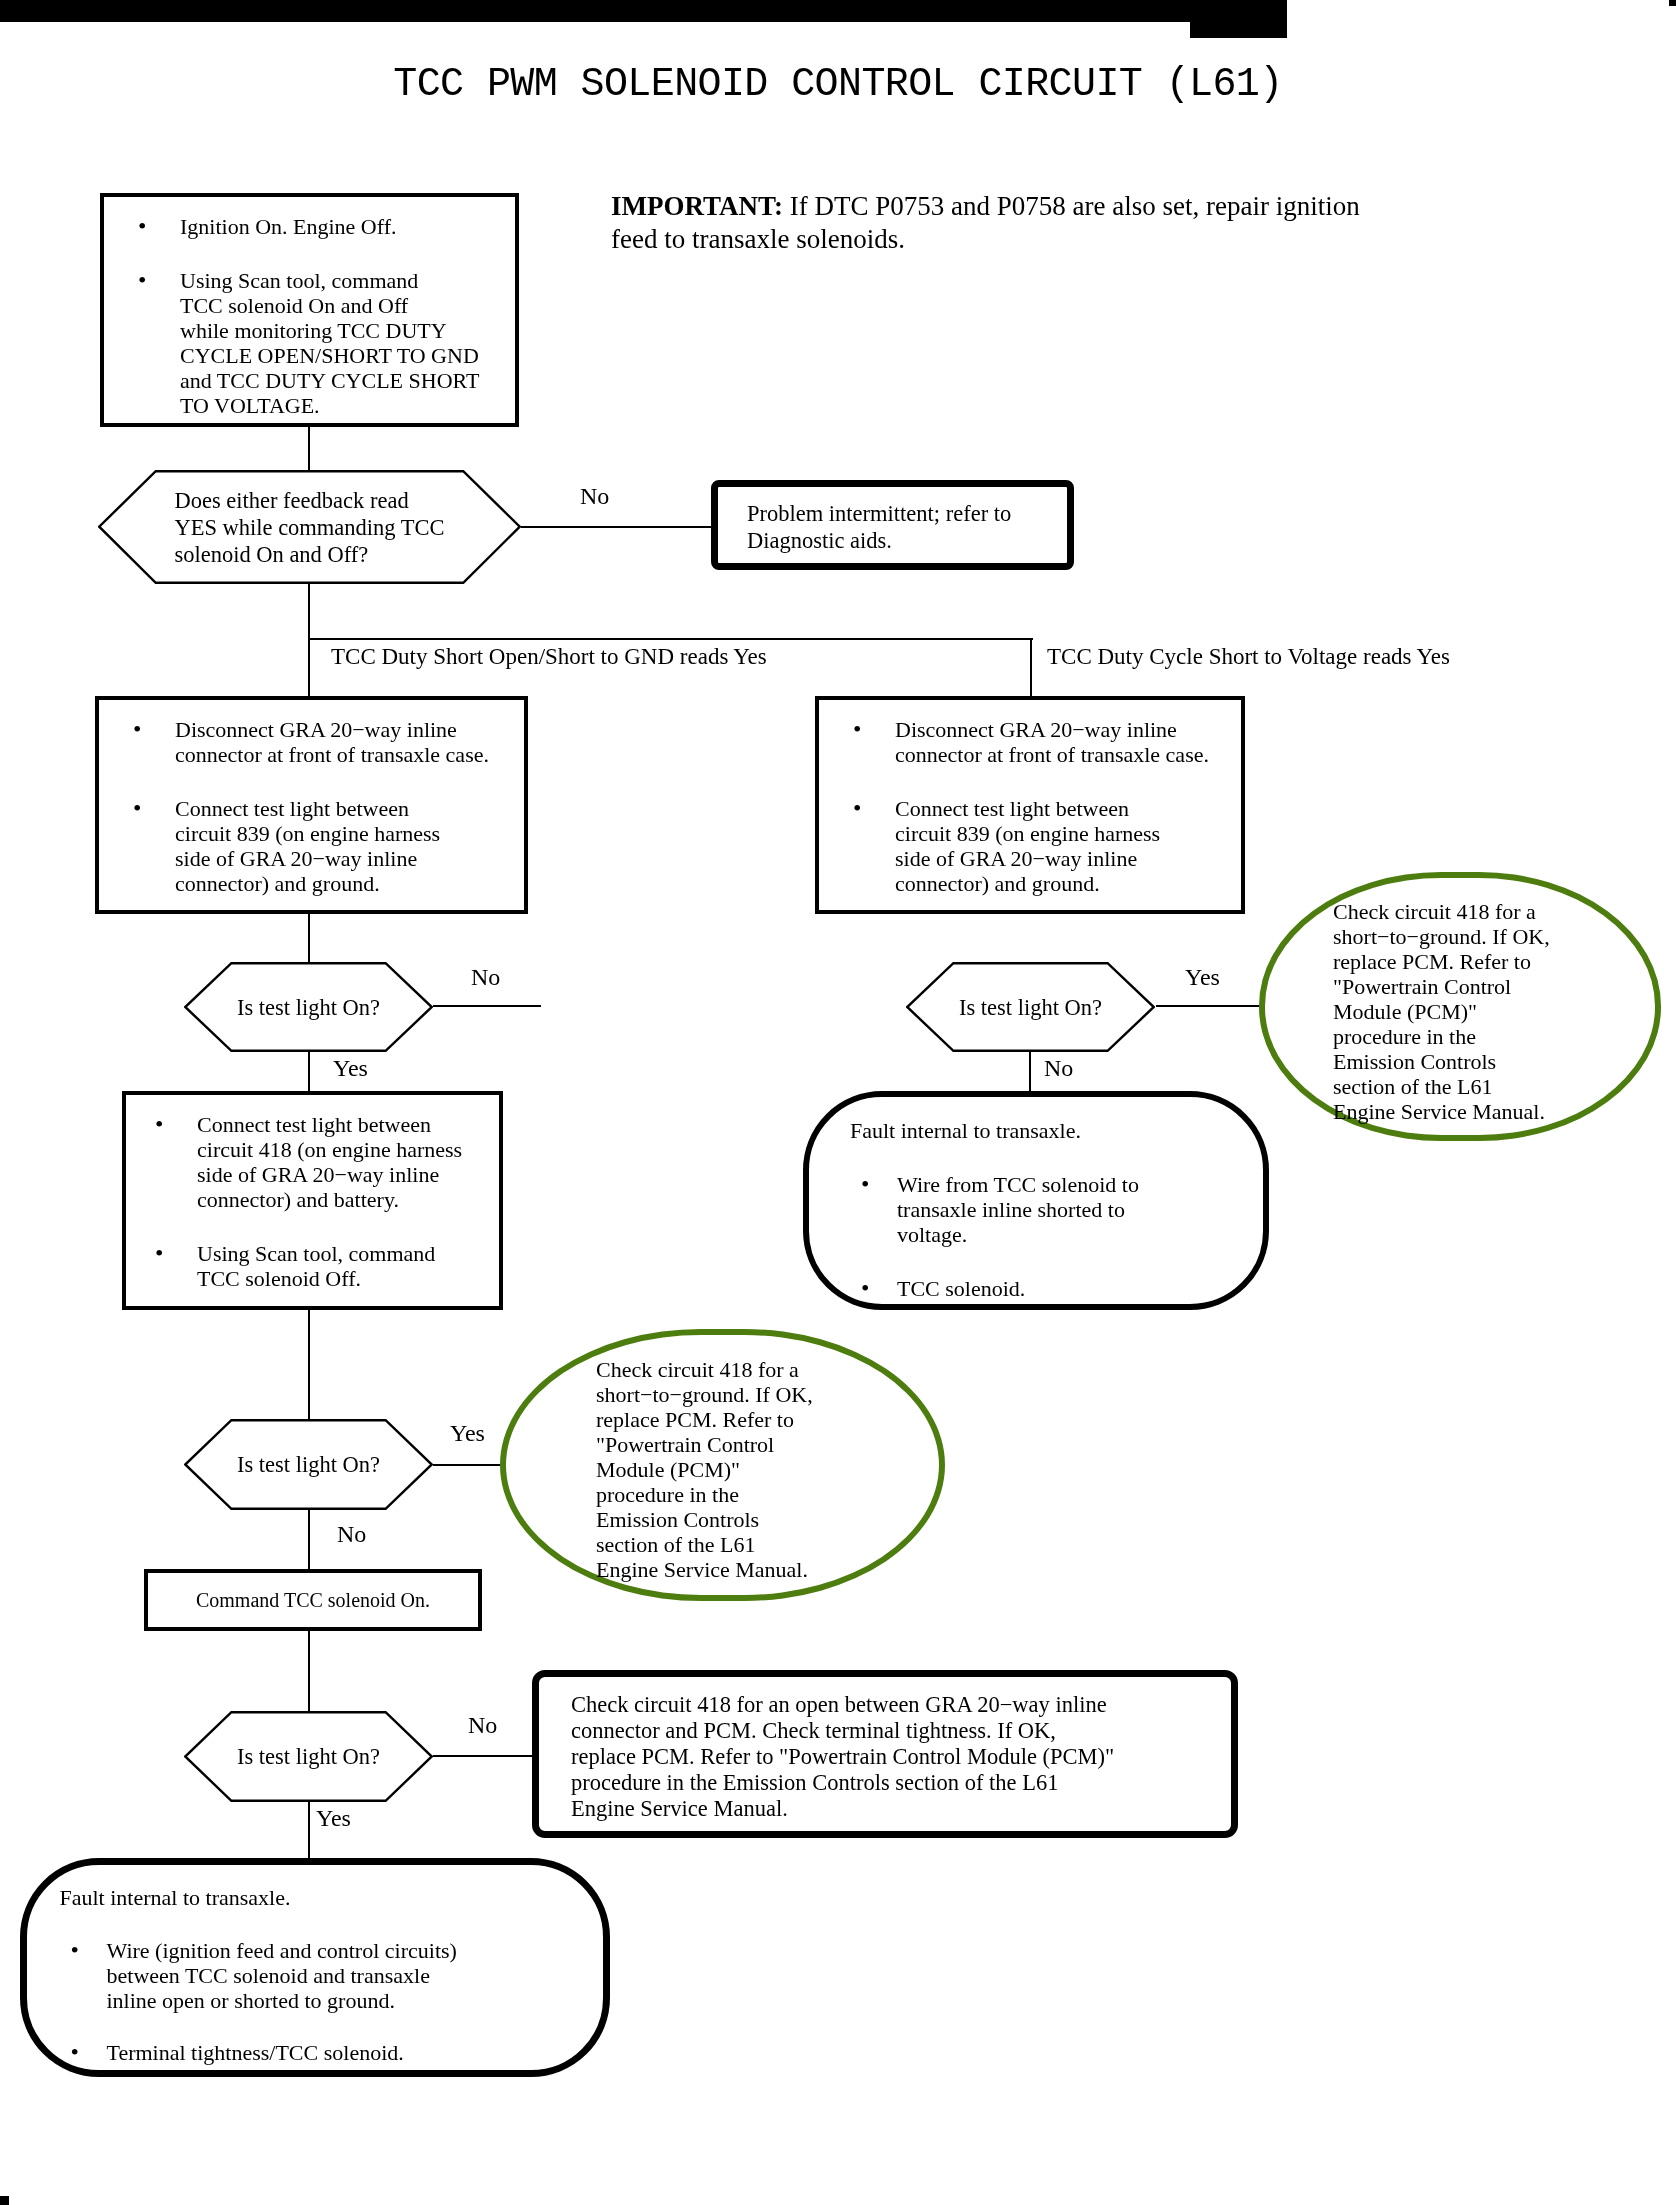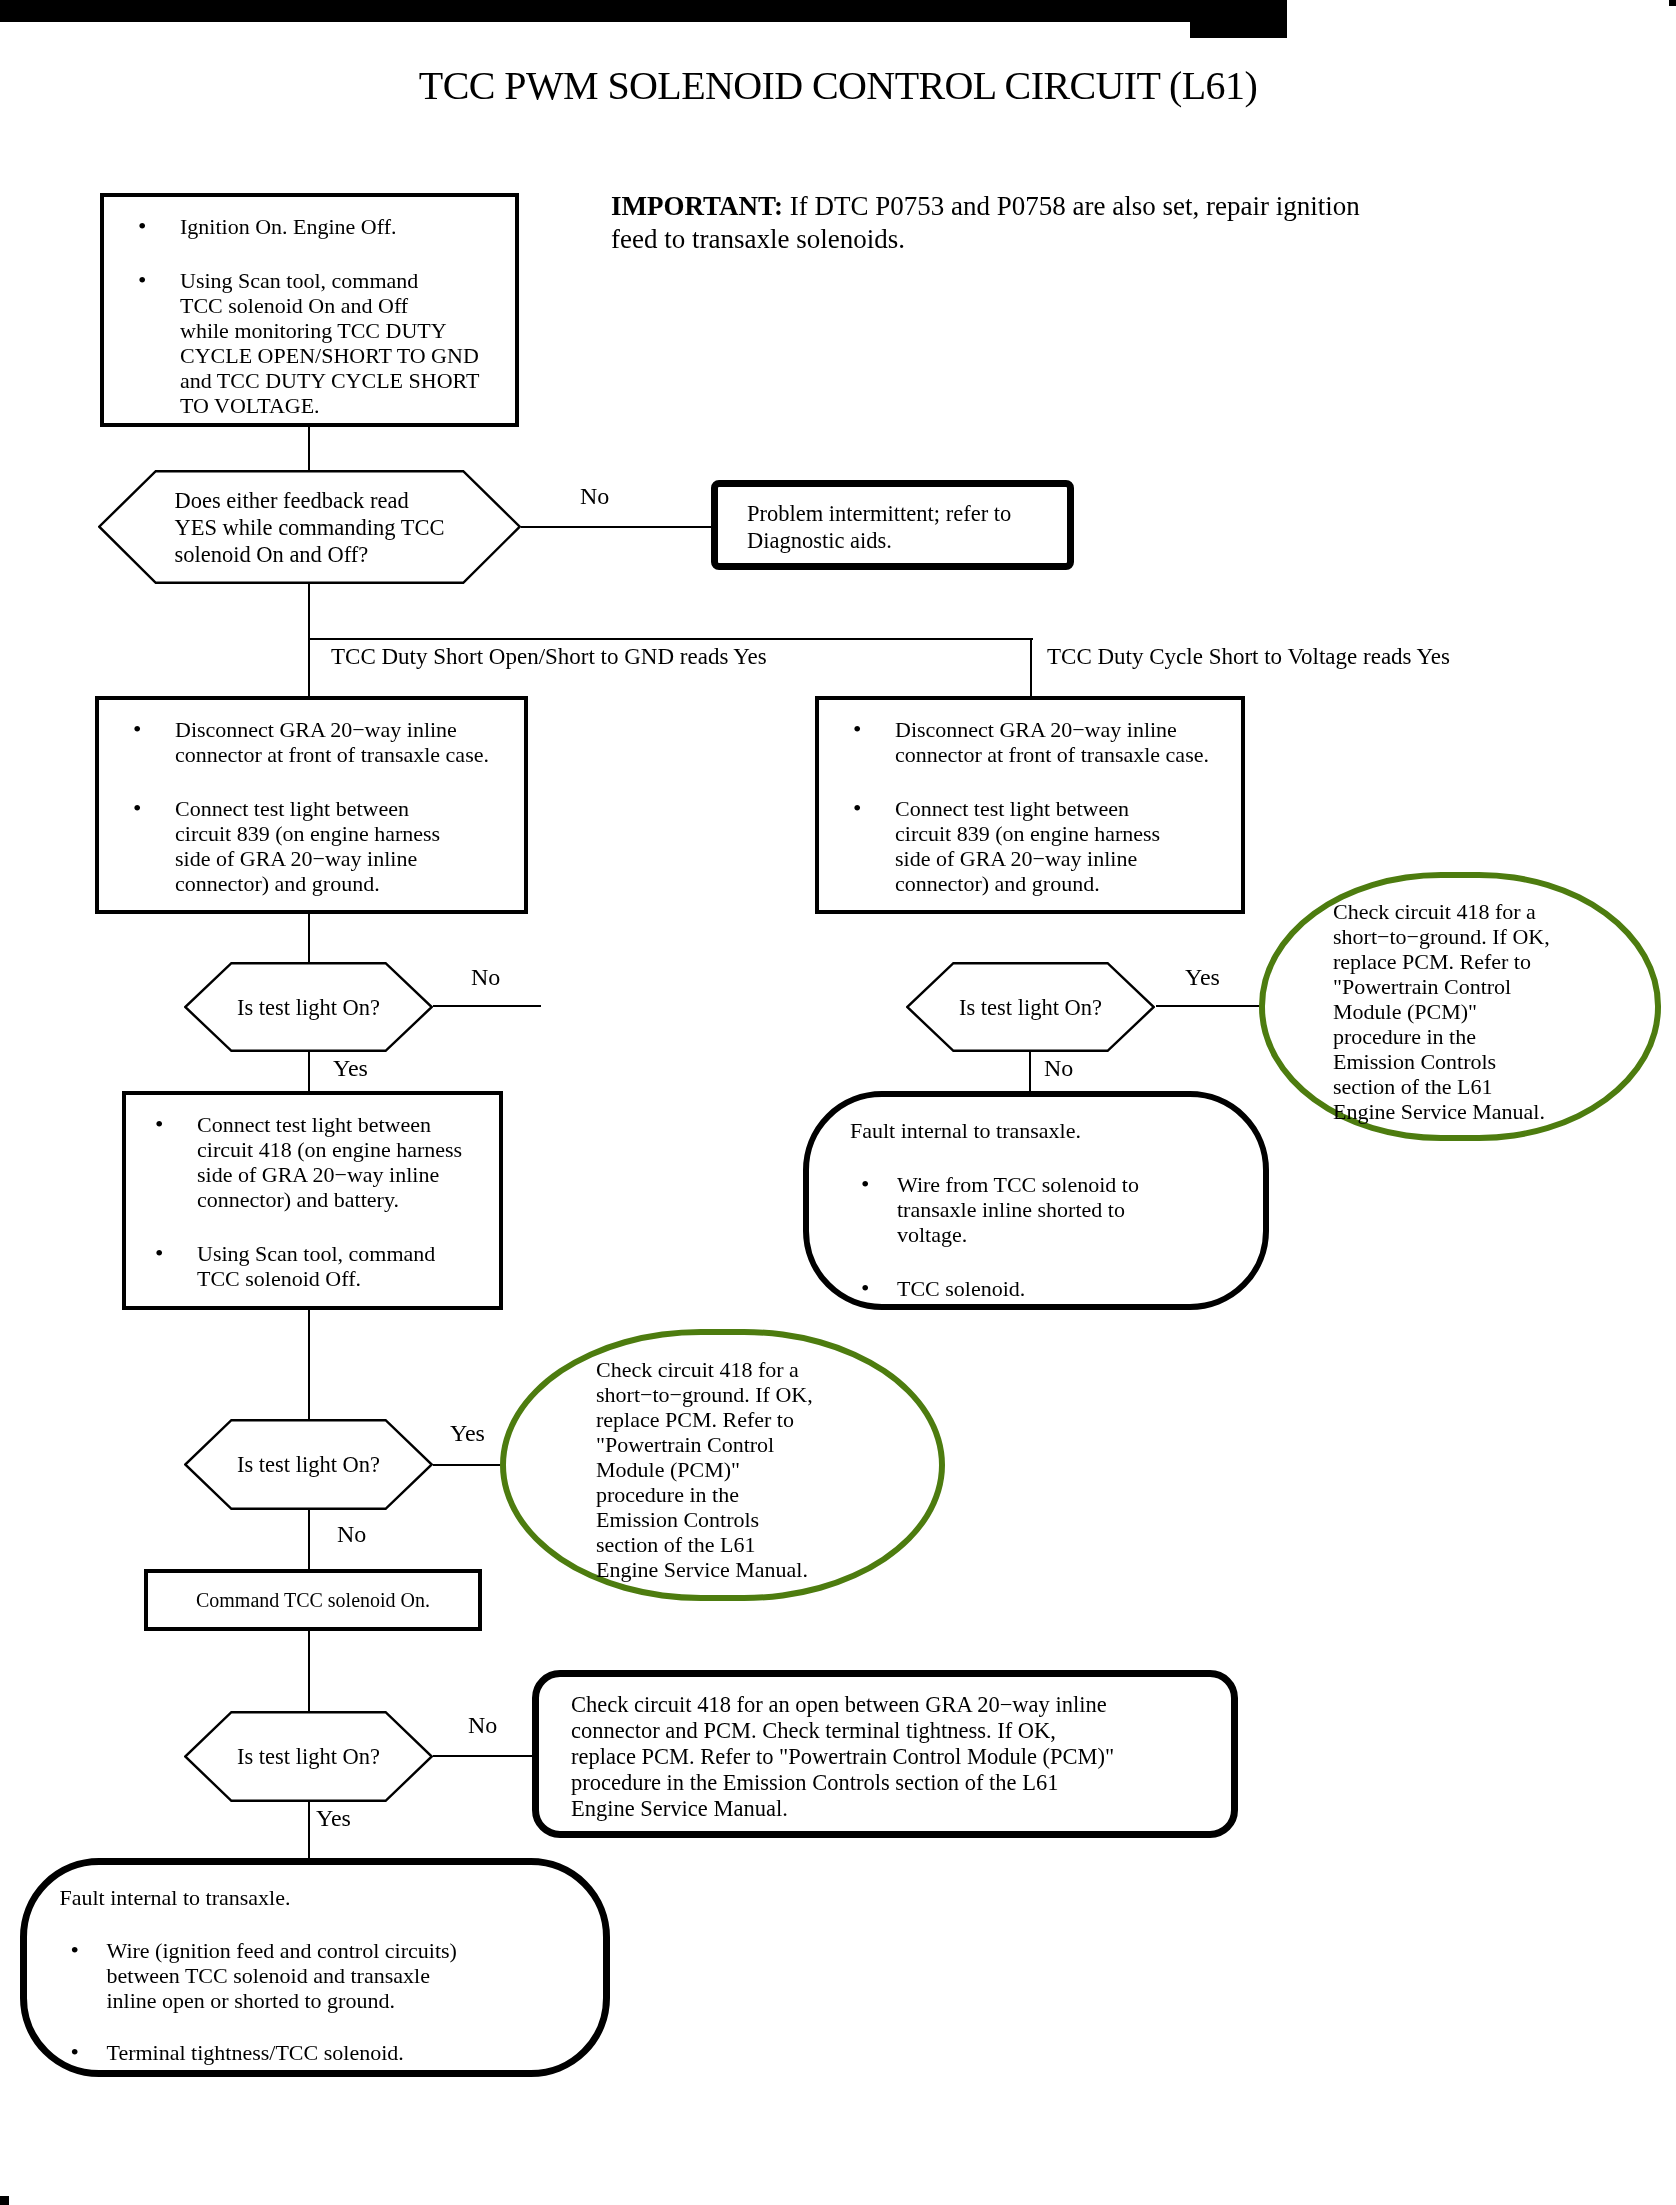--- a/index.html
+++ b/index.html
@@ -10,21 +10,21 @@
     font-family:"Liberation Serif","DejaVu Serif",serif;
     color:#000;
     overflow:hidden;
   }
   .bar{position:absolute;background:#000;}
   .conn{position:absolute;background:#000;}
   
   .title{
     position:absolute;left:0;top:62px;width:1676px;
     text-align:center;
-    font-family:Liberation Serif, serif;
+    font-family:Liberation Mono, monospace;
     font-size:40px;letter-spacing:-0.6px;font-weight:400;
     white-space:nowrap;
   }
   
   .important{
     position:absolute;left:611px;top:190px;width:948px;
     font-size:27px;line-height:33px;white-space:pre-line;
   }
   .important .lbl{font-weight:bold;}
   
@@ -261,21 +261,21 @@
   <div class="conn" style="left:308px;top:1631px;width:2.4px;height:80px;"></div>
 
   <div class="hex" style="left:184px;top:1711px;width:249px;height:91px;">
     <svg viewBox="0 0 410 150" preserveAspectRatio="none">
       <polygon points="78,2 332,2 408,75 332,148 78,148 2,75" fill="#fff" stroke="#000" stroke-width="4"></polygon>
     </svg>
     <div class="htxt">Is test light On?</div>
   </div>
   <div class="ynlabel" style="left:468px;top:1712px;">No</div>
   <div class="conn" style="left:433px;top:1755px;width:99px;height:2.4px;"></div>
-  <div class="term" style="left:532px;top:1670px;width:706px;height:168px;border-radius:28px;">
+  <div class="term" style="left:532px;top:1670px;width:706px;height:168px;border-radius:13px;">
     <div class="ttxt" style="padding:14.6px 0 0 32px;font-size:22.5px;line-height:26px;">Check circuit 418 for an open between GRA 20−way inline
 connector and PCM. Check terminal tightness. If OK,
 replace PCM. Refer to "Powertrain Control Module (PCM)"
 procedure in the Emission Controls section of the L61
 Engine Service Manual.</div>
   </div>
   <div class="ynlabel" style="left:316px;top:1805px;">Yes</div>
   <div class="conn" style="left:308px;top:1802px;width:2.4px;height:56px;"></div>
 
   <div class="term" style="left:19.5px;top:1858px;width:590px;height:219px;border-radius:79px;">

